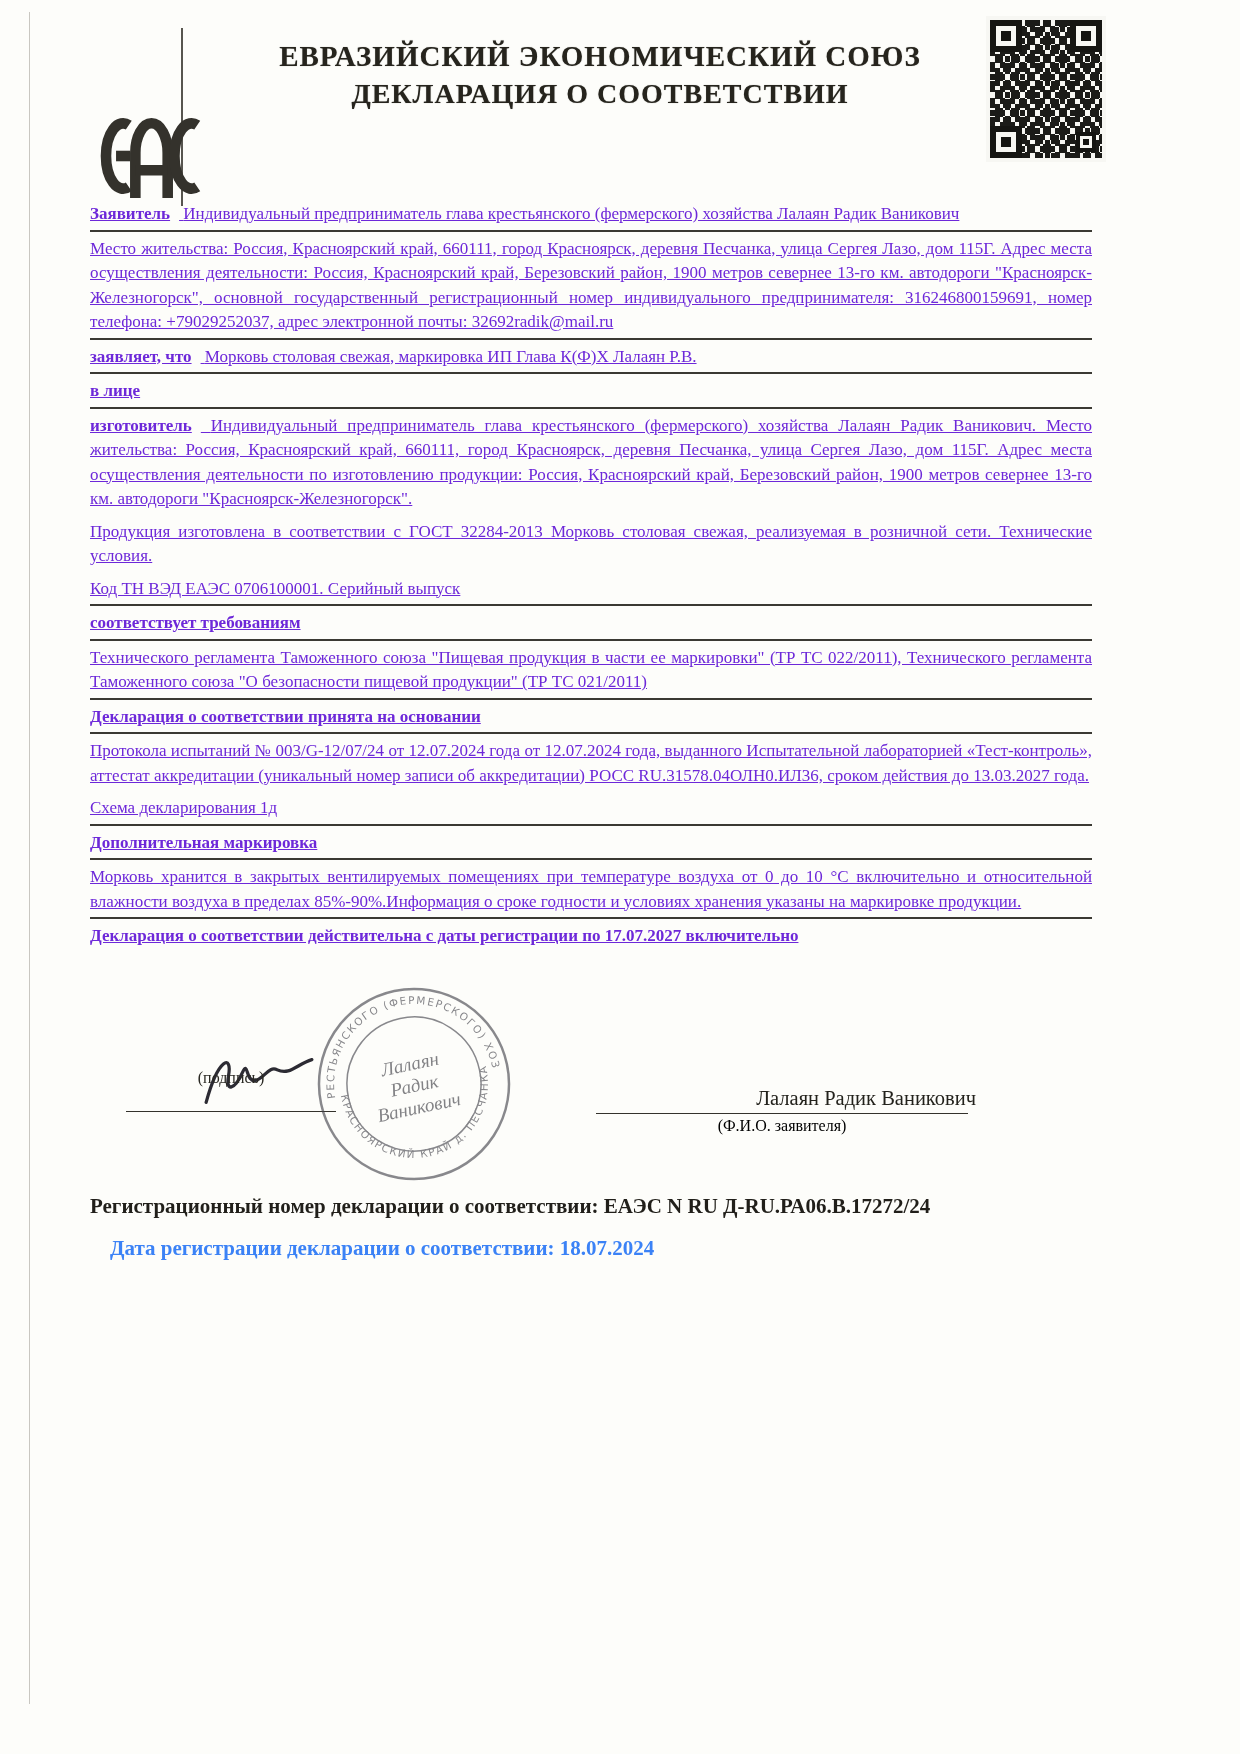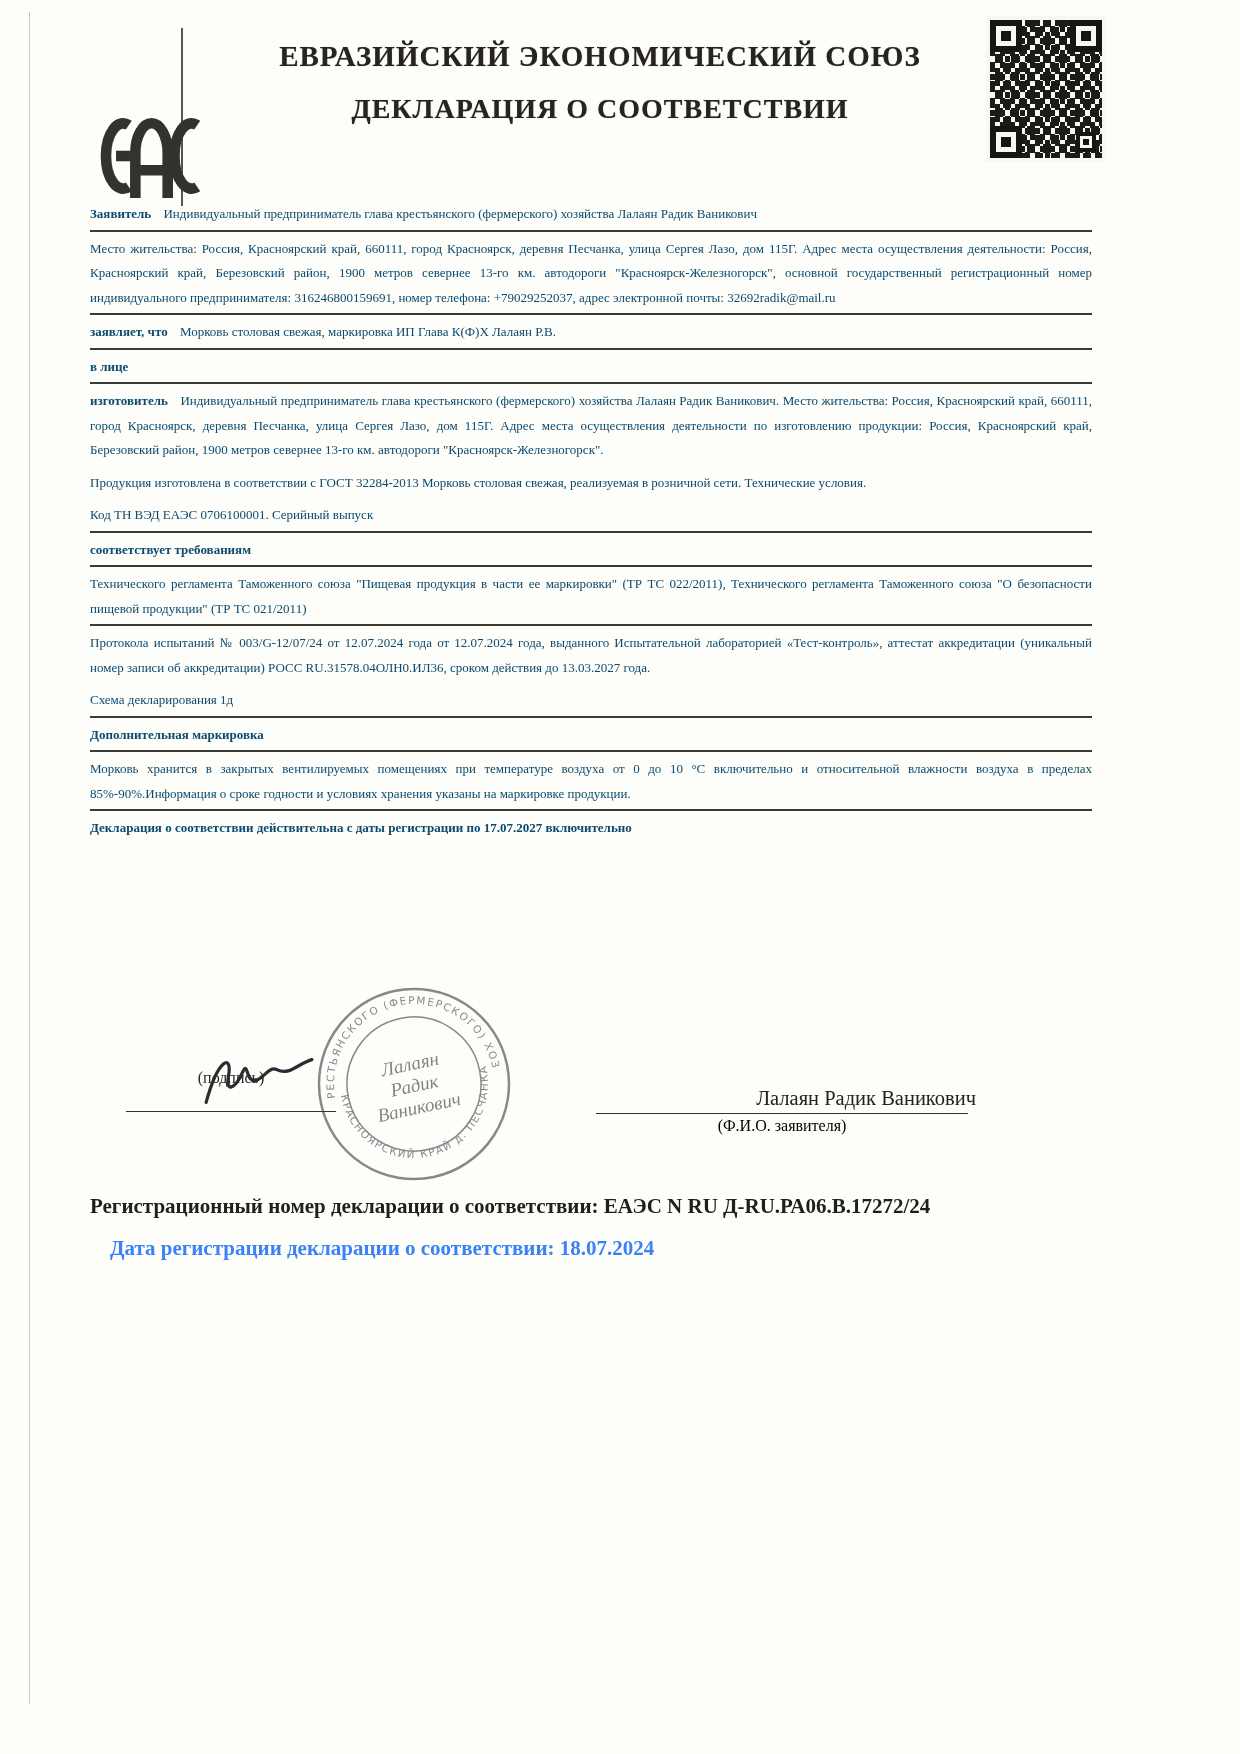--- a/index.html
+++ b/index.html
@@ -10,41 +10,41 @@
     font-family:"Liberation Serif","DejaVu Serif",serif;
   }
   
   .artifact-left { position:absolute; left:29px; top:12px; width:1px; height:1692px; background:#c9c7c1; }
   .artifact-top  { position:absolute; left:181px; top:28px; width:2px; height:178px; background:#57554f; }
 
   
   .titles { position:absolute; left:230px; top:40px; width:740px; text-align:center;
             font-weight:bold; color:#26241d; }
   .title1 { font-size:29px; letter-spacing:1px; text-shadow:0 0 1px rgba(45,44,38,.45); }
-  .title2 { font-size:28px; margin-top:20px; letter-spacing:1px; text-shadow:0 0 1px rgba(45,44,38,.45); }
+  .title2 { font-size:28px; margin-top:5px; letter-spacing:1px; text-shadow:0 0 1px rgba(45,44,38,.45); }
 
   .eac { position:absolute; left:98px; top:108px; width:112px; height:96px; overflow:visible; }
 
   .qr { position:absolute; left:986px; top:16px; width:120px; height:146px; background:#f7f7f3; }
   .qr-grid { position:absolute; inset:4px;
     background-image:
       repeating-conic-gradient(#1b1b18 0% 25%, transparent 0% 50%),
       repeating-conic-gradient(#1b1b18 0% 25%, transparent 0% 50%);
     background-size: 10px 12px, 16px 18px;
     background-position: 0 0, 5px 7px;
   }
   .finder { position:absolute; width:32px; height:32px; border:6px solid #151512; background:#f7f7f3; }
   .finder::after { content:""; position:absolute; inset:5px; background:#151512; }
   .f-tl { left:4px; top:4px; }  .f-tr { right:4px; top:4px; }  .f-bl { left:4px; bottom:4px; }
   .f-br { right:10px; bottom:10px; width:20px; height:20px; border-width:4px; }
   .f-br::after { inset:3px; }
 
   
   .main { position:absolute; left:90px; top:202px; width:1002px;
-          font-size:13px; line-height:24.5px; color:#0c4a6e; }
+          font-size:17px; line-height:24.5px; color:#6d28d9;text-decoration:underline; }
   .main p { margin:0 0 5px; }
   .sect { padding-bottom:3px; }
   .rule { border-bottom:2px solid #3b3933; }
   .b { font-weight:bold; }
   .just { text-align:justify; }
   .lead { margin-right:9px; }
 
   
   .sig-script { position:absolute; left:198px; top:1048px; width:122px; height:64px; }
   .sig-line { position:absolute; left:126px; top:1111px; width:210px; border-bottom:1.5px solid #34322c; }
@@ -127,20 +127,23 @@
     </p>
 
     <p class="sect rule">
       <span class="b">соответствует требованиям</span>
     </p>
 
     <p class="sect rule just">
       <span>Технического регламента Таможенного союза "Пищевая продукция в части ее маркировки" (ТР ТС 022/2011), Технического регламента Таможенного союза "О безопасности пищевой продукции" (ТР ТС 021/2011)</span>
     </p>
 
+    <p class="sect rule">
+      <span class="b">Декларация о соответствии принята на основании</span>
+    </p>
 
     <p class="sect just">
       <span>Протокола испытаний №  003/G-12/07/24 от 12.07.2024 года от 12.07.2024 года, выданного Испытательной лабораторией «Тест-контроль», аттестат аккредитации (уникальный номер записи об аккредитации) РОСС RU.31578.04ОЛН0.ИЛ36, сроком действия до 13.03.2027 года.</span>
     </p>
 
     <p class="sect rule">
       <span>Схема декларирования 1д</span>
     </p>
 
     <p class="sect rule">

